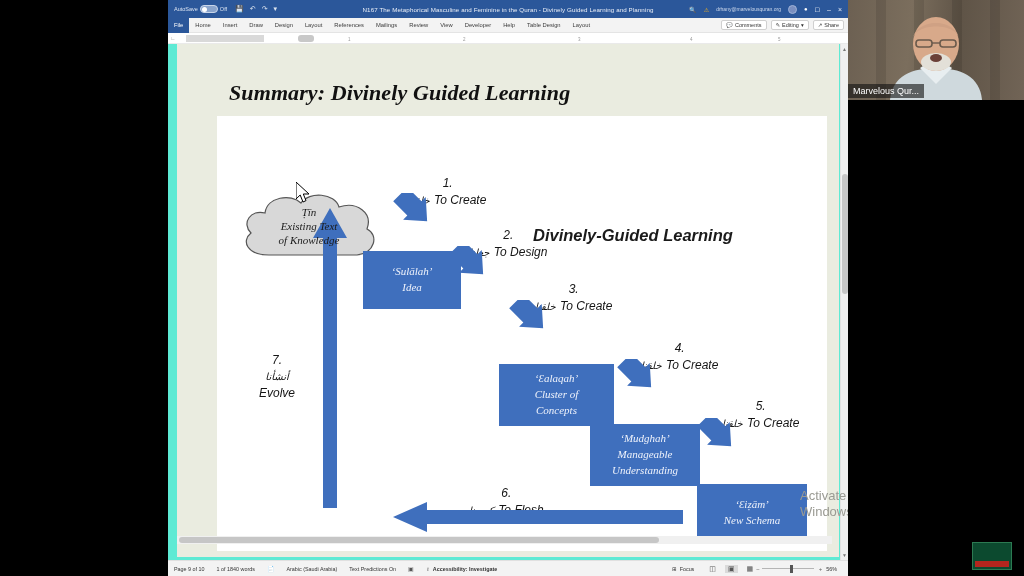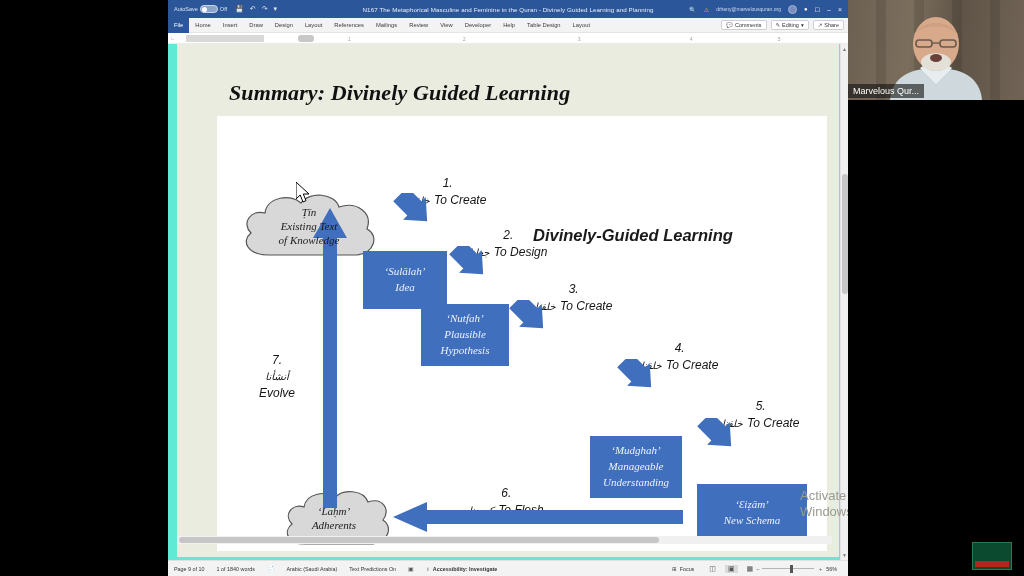--- a/index.html
+++ b/index.html
@@ -295,60 +295,60 @@
 
           <div class="step-label" style="left:192px; top:60px;">
             <span class="step-num">1.</span>
             <span class="step-ar">خلقنا</span>
             <span class="step-en">To Create</span>
           </div>
           <svg class="arrow-svg" style="left:176px; top:77px;" width="46" height="42">
             <path d="M2 4 L22 4 L22 -2 L40 14 L22 30 L22 24 L2 24 Z" transform="rotate(45 20 14)" fill="#3f6fbd"></path>
           </svg>
 
-          <div class="blue-box" style="left:146px; top:135px; width:84px; height:58px;">
+          <div class="blue-box" style="left:146px; top:135px; width:98px; height:58px;">
             <span class="bb-line">‘Sulālah’</span>
             <span class="bb-line">Idea</span>
           </div>
 
           <div class="step-label" style="left:252px; top:112px;">
             <span class="step-num">2.</span>
             <span class="step-ar">جعلنا</span>
             <span class="step-en">To Design</span>
           </div>
           <svg class="arrow-svg" style="left:232px; top:130px;" width="46" height="42">
             <path d="M2 4 L22 4 L22 -2 L40 14 L22 30 L22 24 L2 24 Z" transform="rotate(45 20 14)" fill="#3f6fbd"></path>
           </svg>
 
-          <div class="blue-box" style="left:204px; top:188px; width:88px; height:62px;">
-            <span class="bb-line">‘Nutfah’</span>
-            <span class="bb-line">Plausible</span>
-            <span class="bb-line">Hypothesis</span>
-          </div>
 
           <div class="step-label" style="left:318px; top:166px;">
             <span class="step-num">3.</span>
             <span class="step-ar">خلقنا</span>
             <span class="step-en">To Create</span>
           </div>
           <svg class="arrow-svg" style="left:292px; top:184px;" width="46" height="42">
             <path d="M2 4 L22 4 L22 -2 L40 14 L22 30 L22 24 L2 24 Z" transform="rotate(45 20 14)" fill="#3f6fbd"></path>
           </svg>
 
+          <div class="blue-box" style="left:282px; top:248px; width:115px; height:62px;">
+            <span class="bb-line">‘Ɛalaqah’</span>
+            <span class="bb-line">Cluster of</span>
+            <span class="bb-line">Concepts</span>
+          </div>
 
           <div class="step-label" style="left:424px; top:225px;">
             <span class="step-num">4.</span>
             <span class="step-ar">خلقنا</span>
             <span class="step-en">To Create</span>
           </div>
           <svg class="arrow-svg" style="left:400px; top:243px;" width="46" height="42">
             <path d="M2 4 L22 4 L22 -2 L40 14 L22 30 L22 24 L2 24 Z" transform="rotate(45 20 14)" fill="#3f6fbd"></path>
           </svg>
 
-          <div class="blue-box" style="left:373px; top:308px; width:92px; height:62px;margin-top:12px;">
+          <div class="blue-box" style="left:373px; top:308px; width:110px; height:62px;">
             <span class="bb-line">‘Mudghah’</span>
             <span class="bb-line">Manageable</span>
             <span class="bb-line">Understanding</span>
           </div>
 
           <div class="step-label" style="left:505px; top:283px;">
             <span class="step-num">5.</span>
             <span class="step-ar">خلقنا</span>
             <span class="step-en">To Create</span>
           </div>
@@ -363,30 +363,20 @@
 
           <div class="step-label" style="left:252px; top:370px;">
             <span class="step-num">6.</span>
             <span class="step-ar">كسونا</span>
             <span class="step-en">To Flesh</span>
           </div>
           <svg class="arrow-svg" style="left:176px; top:386px;" width="290" height="30">
             <path d="M0 15 L34 0 L34 8 L290 8 L290 22 L34 22 L34 30 Z" fill="#3f6fbd"></path>
           </svg>
 
-          <div class="cloud" style="left:62px; top:370px; width:110px; height:70px;">
-            <svg width="110" height="70" viewBox="0 0 110 70">
-              <path d="M26 58 C8 58 4 45 13 38 C4 29 13 17 25 21 C27 7 48 4 56 12
-                       C63 2 85 4 89 16 C104 11 112 24 104 34 C114 40 110 56 94 58 Z" fill="#d8d8d8" stroke="#555" stroke-width="1.2"></path>
-            </svg>
-            <div class="cl-txt" style="margin-top:-4px;">
-              <div>‘Laḥm’</div>
-              <div>Adherents</div>
-            </div>
-          </div>
 
           <div class="step-label" style="left:42px; top:235px; line-height:1.5;">
             <span class="step-num">7.</span>
             <span class="step-ar" style="display:block;">أنشأنا</span>
             <span class="step-en" style="display:block;">Evolve</span>
           </div>
           <svg class="arrow-svg" style="left:96px; top:92px;" width="34" height="300">
             <path d="M17 0 L34 30 L24 30 L24 300 L10 300 L10 30 L0 30 Z" fill="#3f6fbd"></path>
           </svg>
 

